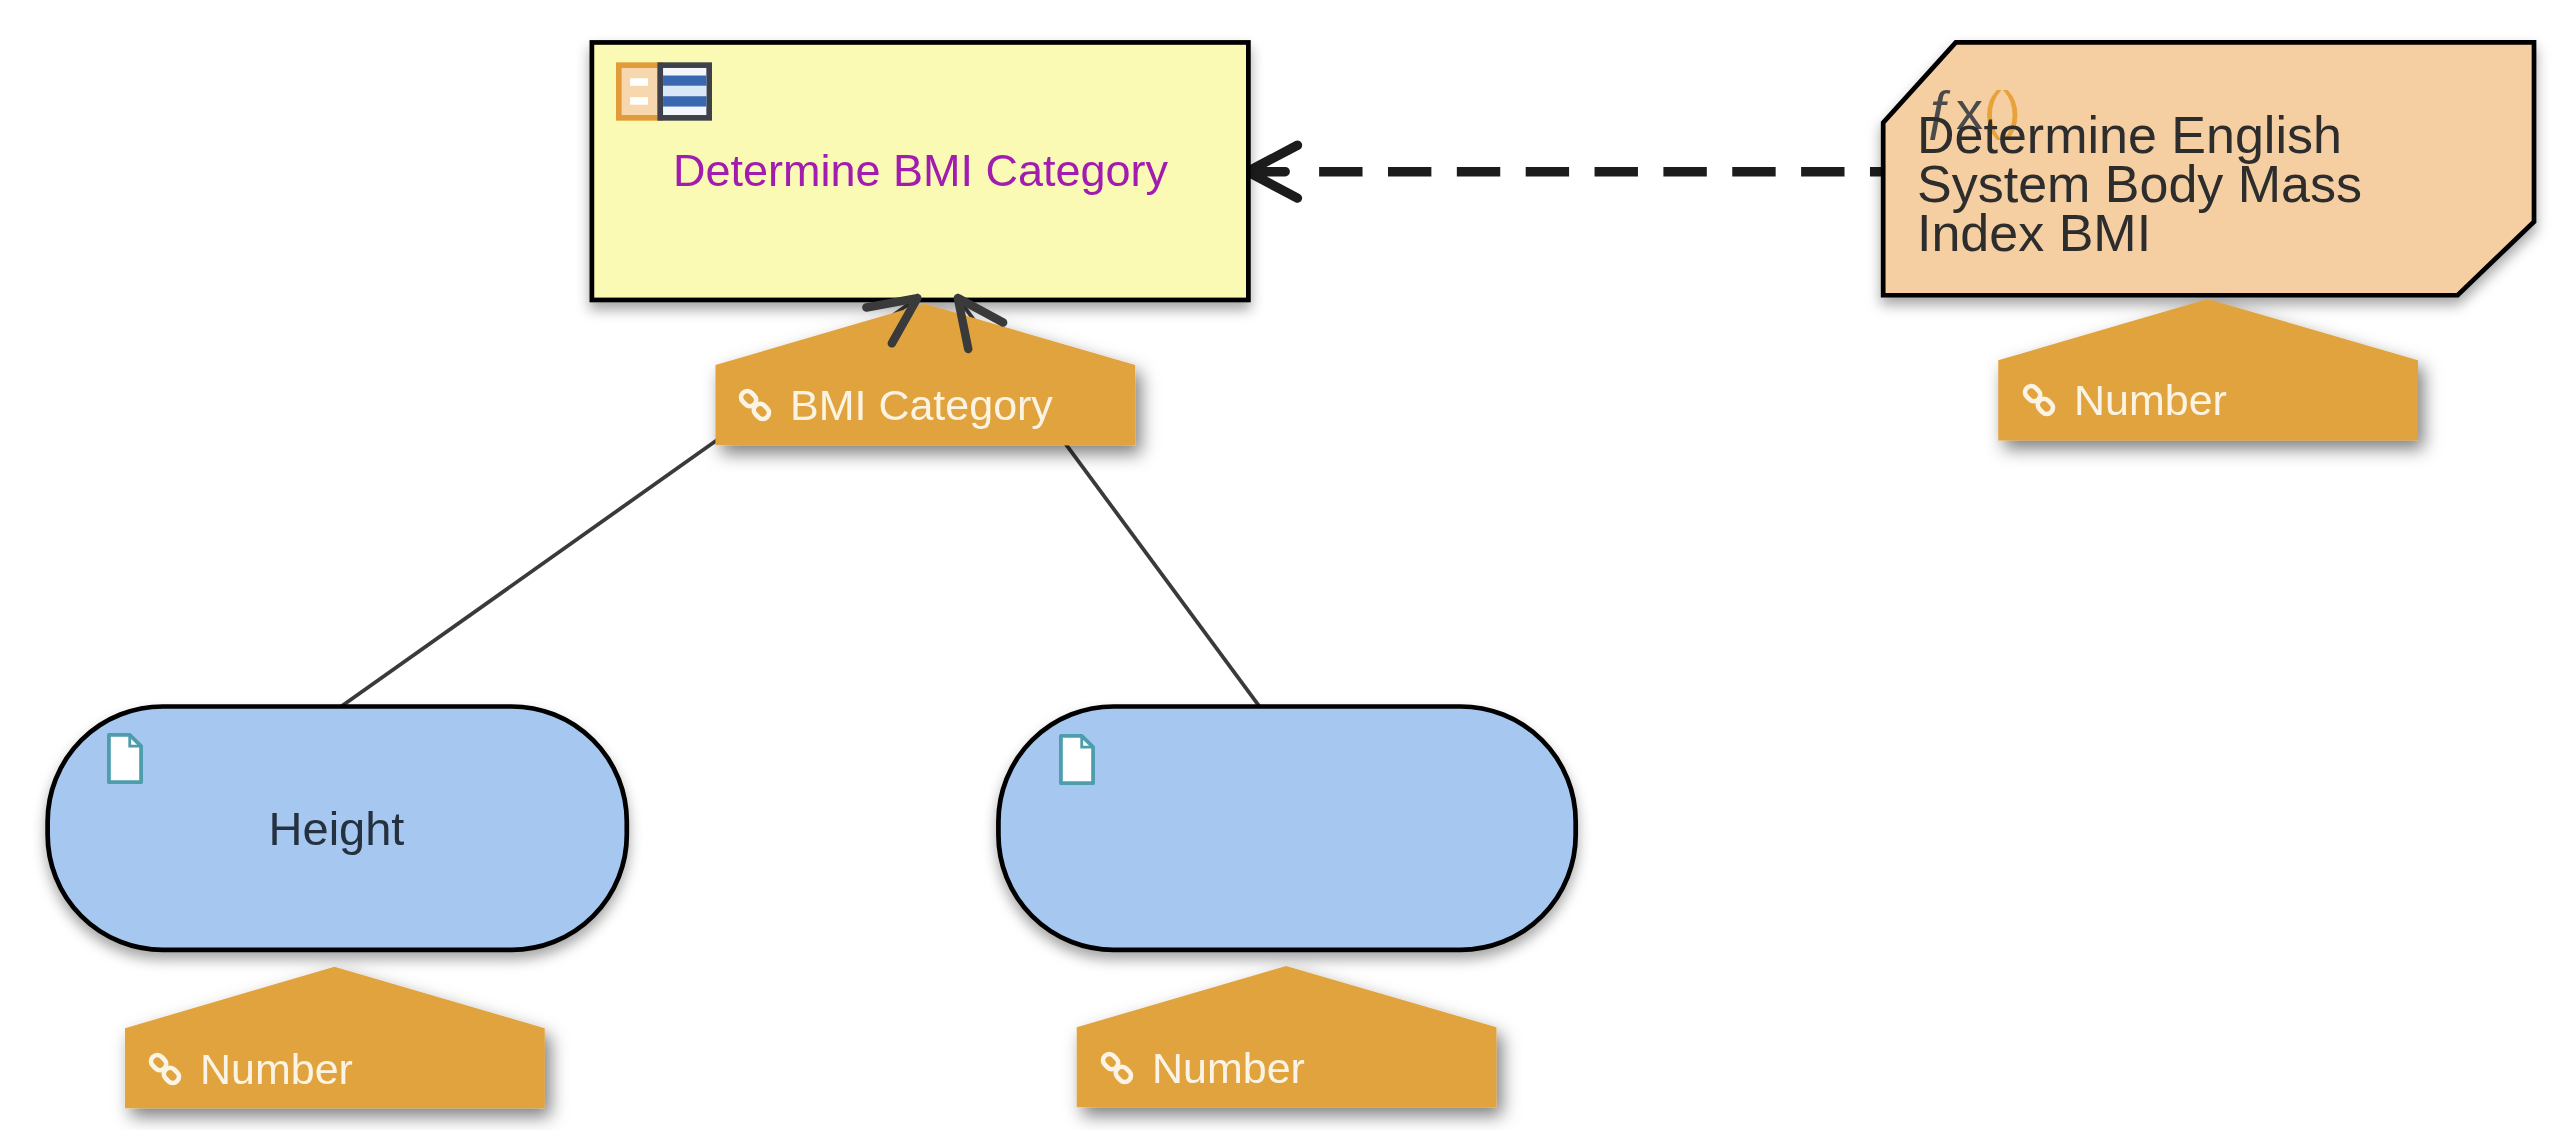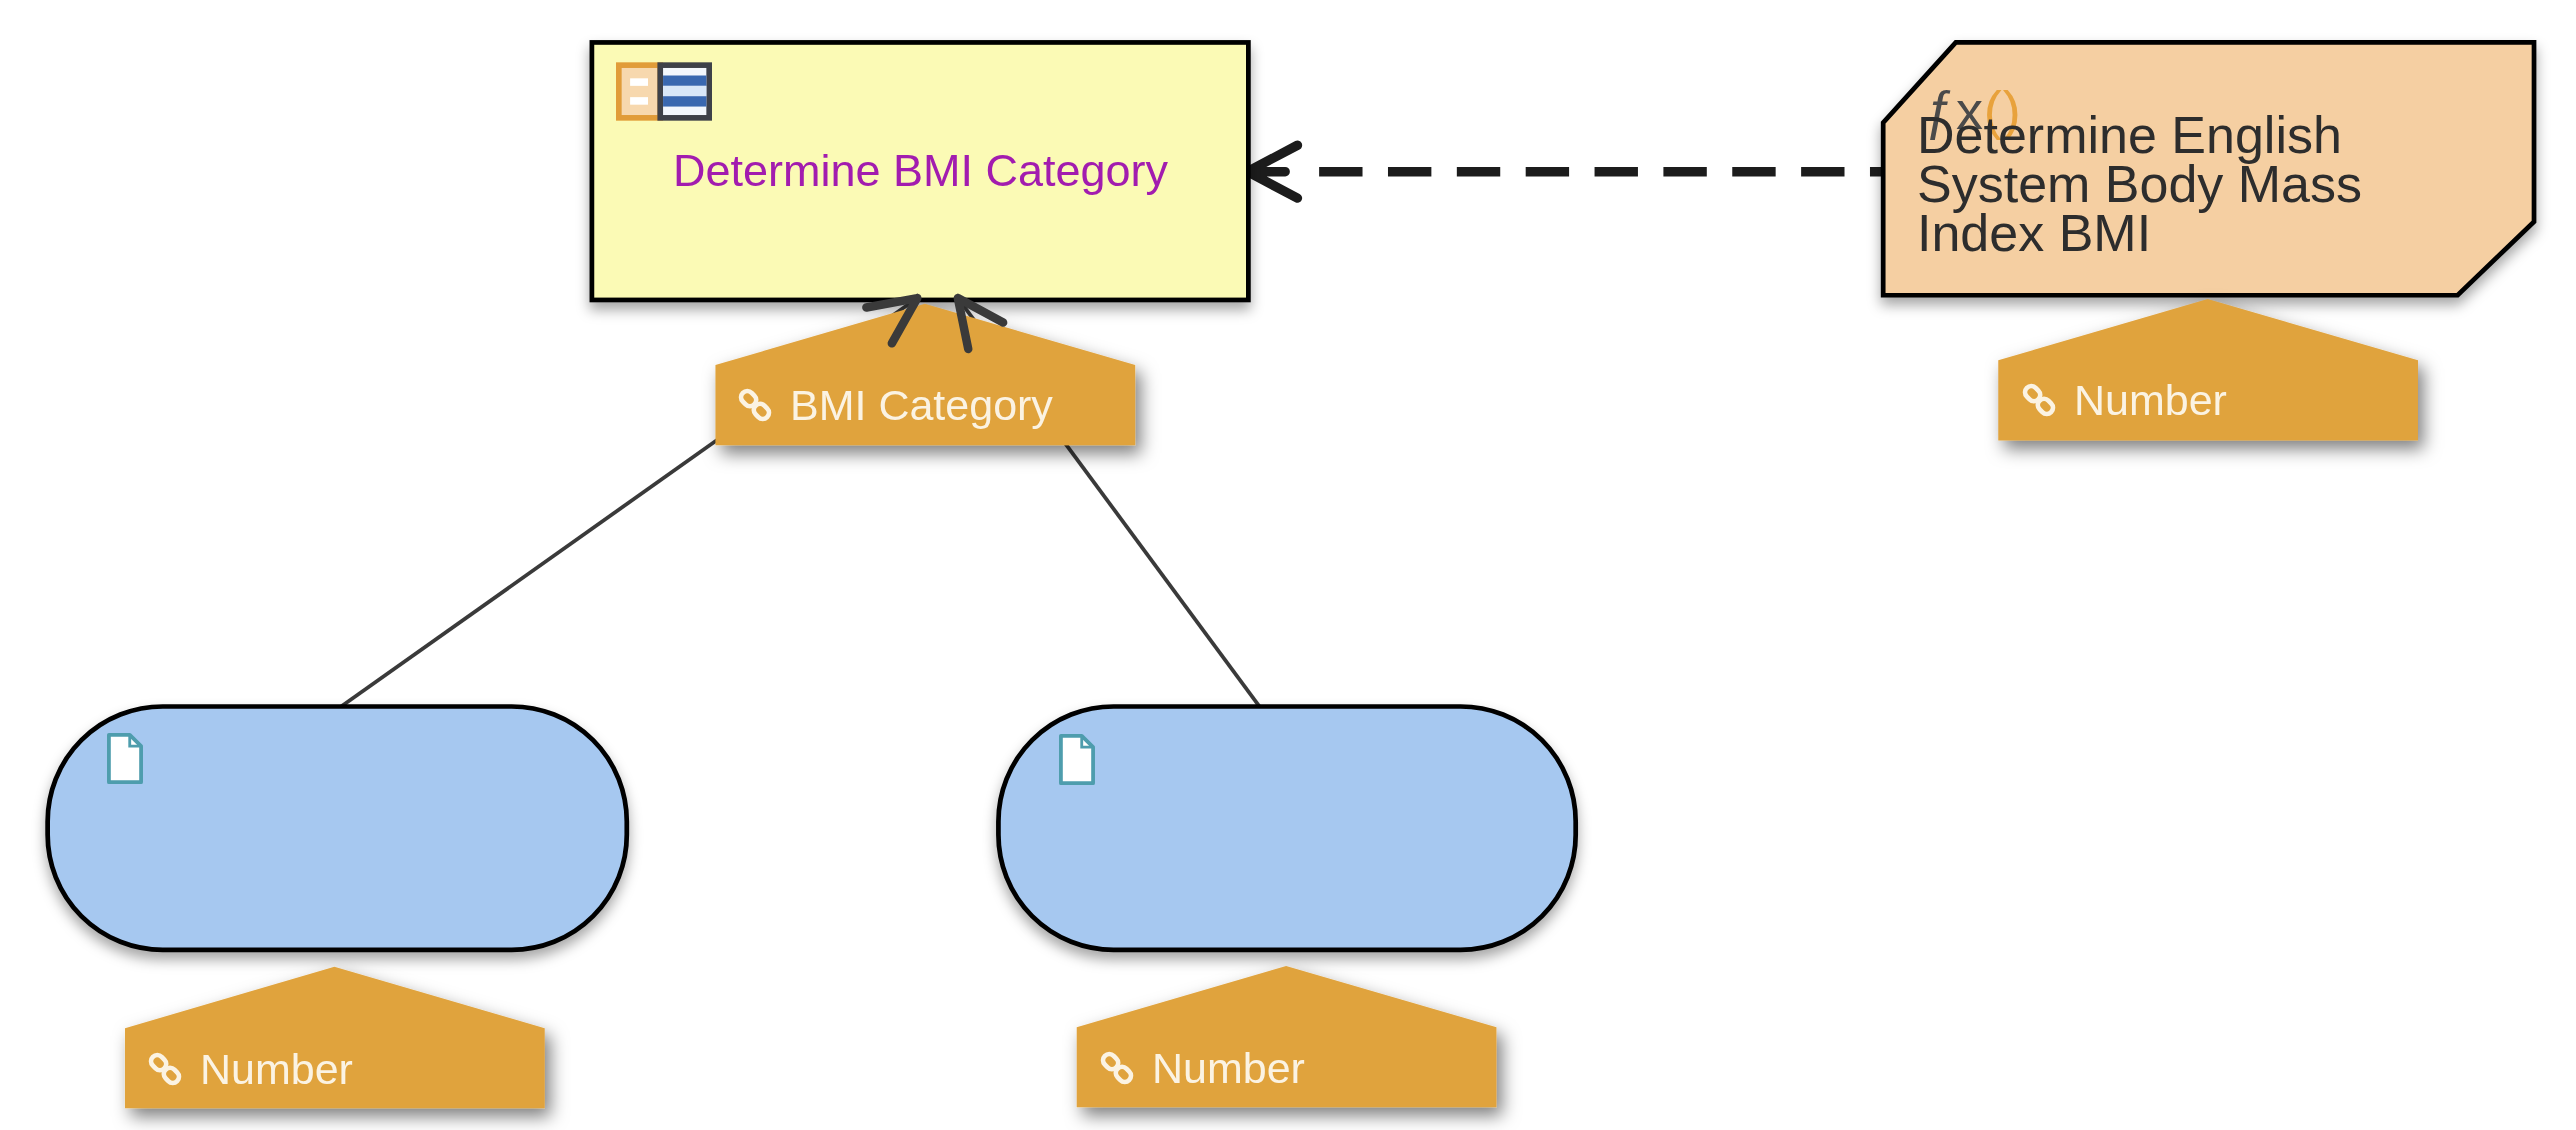--- a/index.html
+++ b/index.html
@@ -91,20 +91,21 @@
     <svg width="38" height="53" viewBox="0 0 40 56">
       <path d="M3,3 L25,3 L37,15 L37,53 L3,53 Z" fill="#ffffff" stroke="#4E9DAD" stroke-width="4" stroke-linejoin="round"></path>
       <path d="M25,3 L25,15 L37,15" fill="none" stroke="#4E9DAD" stroke-width="3"></path>
     </svg>
   </div>
 
   <div class="abs shape-label decision-label">Determine BMI Category</div>
 
   <div class="abs bkm-label">Determine English System Body Mass Index BMI</div>
 
+  <div class="abs shape-label input-label" id="height-label">Height</div>
 
 
   <div class="abs badge-content" id="badge-content-bmi">
     <svg width="38" height="38" viewBox="0 0 40 40">
       <g fill="none" stroke="#FBF3E3" stroke-width="5" transform="rotate(45 20 20)">
         <rect x="2" y="13.5" width="17" height="13" rx="6.5"></rect>
         <rect x="21" y="13.5" width="17" height="13" rx="6.5"></rect>
       </g>
     </svg>
     <span class="badge-label">BMI Category</span>

